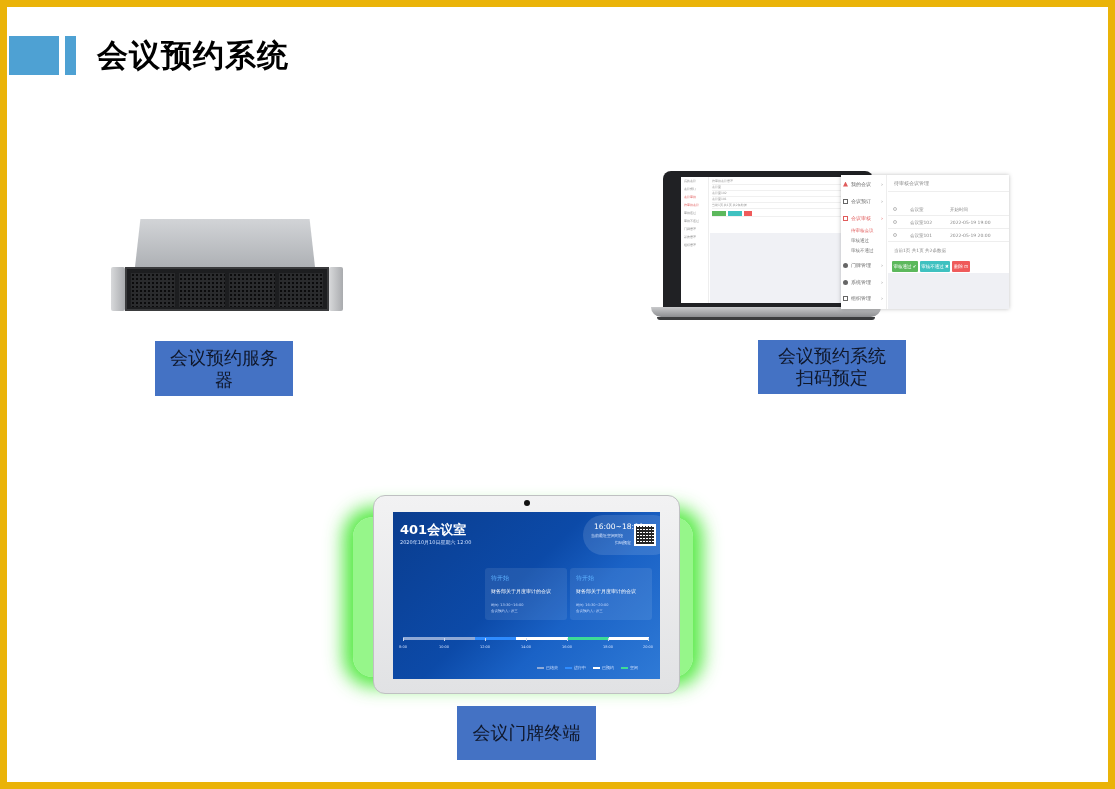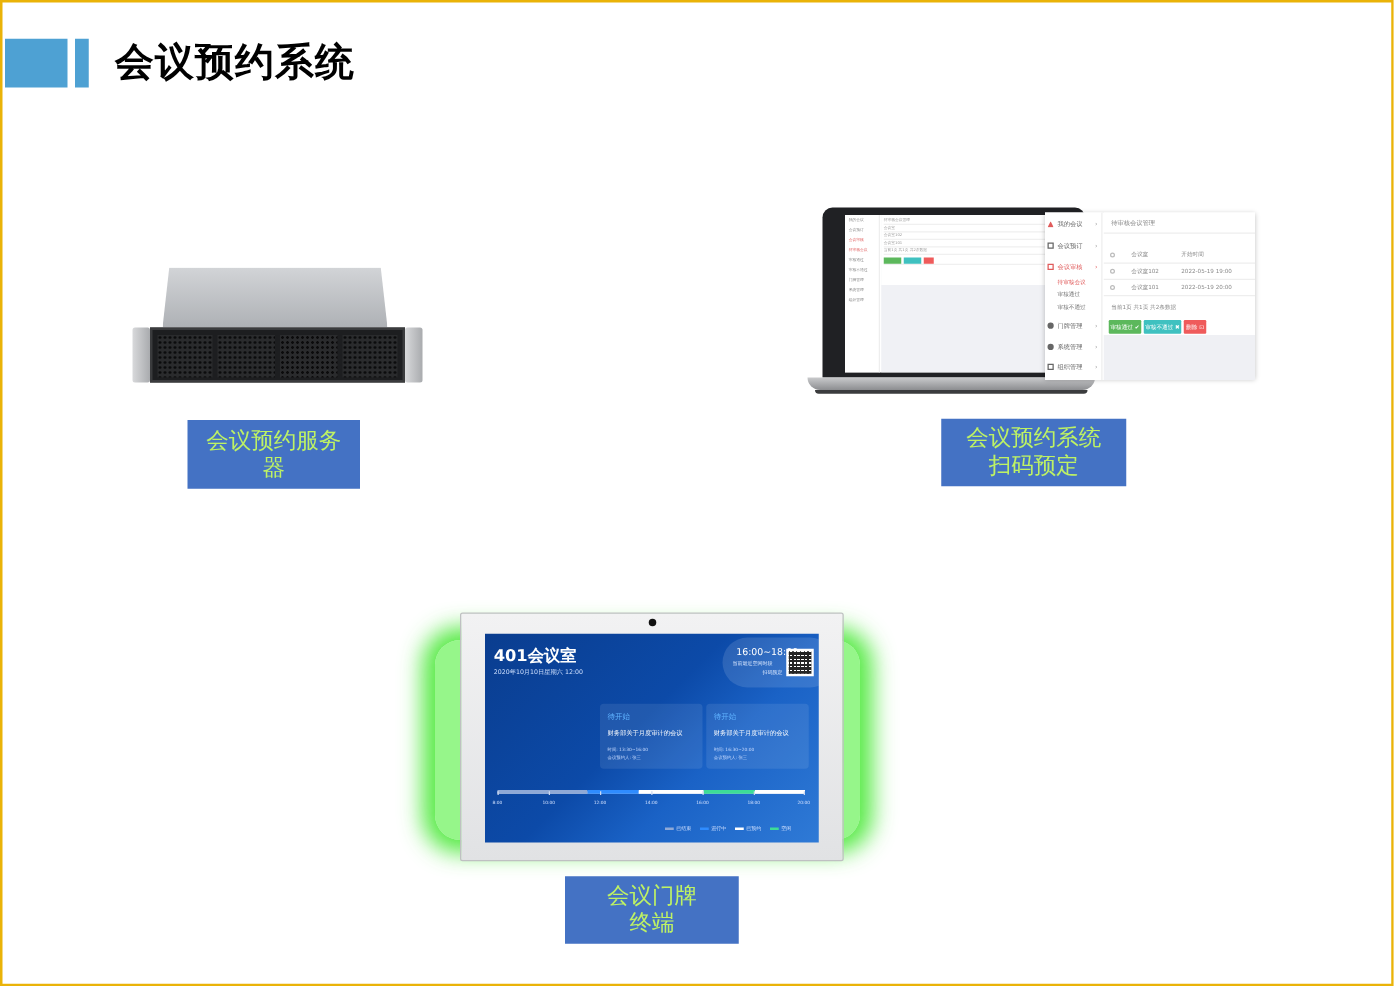--- a/index.html
+++ b/index.html
@@ -1,26 +1,26 @@
 <!DOCTYPE html>
 <html><head>
 <meta charset="utf-8">
 <style>
   * { box-sizing: border-box; margin: 0; padding: 0; }
   html, body { width: 1115px; height: 789px; overflow: hidden; background: #fff; }
   body { font-family: "DejaVu Sans", "Liberation Sans", sans-serif; position: relative; }
-  .slide { position: absolute; left: 0; top: 0; width: 1115px; height: 789px; border: 2px solid #eab308; background: #fff; }
+  .slide { position: absolute; left: 0; top: 0; width: 1115px; height: 789px; border: 7px solid #eab308; background: #fff; }
 
   
   .hbar1 { position: absolute; left: 2px; top: 29px; width: 50px; height: 39px; background: #4ea1d3; }
   .hbar2 { position: absolute; left: 58px; top: 29px; width: 11px; height: 39px; background: #4ea1d3; }
   .title { position: absolute; left: 90px; top: 28px; font-size: 31px; font-weight: bold; color: #000; letter-spacing: 1px; line-height: 40px; }
 
   
-  .label { position: absolute; background: #4472c4; color: #bef264; font-size: 18px; line-height: 22px; text-align: center; display: flex; align-items: center; justify-content: center; padding: 0 8px; }
+  .label { position: absolute; background: #4472c4; color: #0f172a; font-size: 18px; line-height: 22px; text-align: center; display: flex; align-items: center; justify-content: center; padding: 0 8px; }
 
   
   .server { position: absolute; left: 100px; top: 210px; width: 240px; height: 100px; }
   .srv-top-shade { position: absolute; left: 28px; top: 2px; width: 180px; height: 48px; background: linear-gradient(180deg, #d2d4d7 0%, #aeb1b5 100%); clip-path: polygon(3% 0, 97% 0, 100% 100%, 0 100%); }
   .srv-front { position: absolute; left: 18px; top: 50px; width: 204px; height: 44px; background: #1d1e20; border: 2px solid #3a3b3d; }
   .srv-mesh { position: absolute; top: 4px; height: 34px; background-color: #2a2b2d; background-image: radial-gradient(#0b0b0c 1px, transparent 1.2px); background-size: 4px 4px; }
   .srv-ear { position: absolute; top: 50px; width: 14px; height: 44px; background: linear-gradient(90deg, #d8d9db, #a9abae); border-radius: 2px; }
   .srv-ear.l { left: 4px; } .srv-ear.r { left: 222px; }
 
   
@@ -51,21 +51,21 @@
   .zp-row { position: absolute; left: 0; right: 0; height: 13px; font-size: 4.5px; color: #888; display: flex; align-items: center; border-bottom: 1px solid #eee; white-space: nowrap; }
   .zp-row .cb { width: 4px; height: 4px; border: 1px solid #bbb; border-radius: 50%; margin-left: 5px; }
   .zp-row .c1 { position: absolute; left: 22px; }
   .zp-row .c2 { position: absolute; left: 62px; }
   .zp-foot { position: absolute; left: 6px; top: 73px; font-size: 4.5px; color: #888; white-space: nowrap; }
   .zp-btn { position: absolute; top: 86px; height: 11px; font-size: 4.5px; color: #fff; display: flex; align-items: center; justify-content: center; white-space: nowrap; border-radius: 1px; }
   .zp-gray { position: absolute; left: 0; right: 0; top: 98px; bottom: 0; background: #eff0f4; }
 
   
   .glow { position: absolute; left: 346px; top: 510px; width: 340px; height: 160px; border-radius: 20px; box-shadow: 0 0 18px 10px rgba(60,230,40,0.85); background: rgba(80,240,60,0.6); }
-  .tablet { position: absolute; left: 366px; top: 488px; width: 307px; height: 199px; background: linear-gradient(180deg, #f2f2f3, #e1e2e4); border: 1px solid #bfc0c2; border-radius: 2px; }
+  .tablet { position: absolute; left: 366px; top: 488px; width: 307px; height: 199px; background: linear-gradient(180deg, #f2f2f3, #e1e2e4); border: 1px solid #bfc0c2; border-radius: 12px; }
   .cam { position: absolute; left: 150px; top: 4px; width: 6px; height: 6px; border-radius: 50%; background: #111; }
   .tscreen { position: absolute; left: 19px; top: 16px; width: 267px; height: 167px; background: linear-gradient(135deg, #0a3d8f 0%, #0c4aa8 45%, #1a62c6 65%, #2f7ad6 100%); overflow: hidden; }
   .ts-room { position: absolute; left: 7px; top: 9px; font-size: 13px; color: #fff; font-weight: bold; white-space: nowrap; }
   .ts-date { position: absolute; left: 7px; top: 27px; font-size: 5px; color: #cfe0ff; white-space: nowrap; }
   .ts-free { position: absolute; left: 190px; top: 3px; width: 90px; height: 40px; background: rgba(255,255,255,0.12); border-radius: 20px; }
   .ts-free-time { position: absolute; left: 201px; top: 10px; font-size: 7.5px; color: #fff; white-space: nowrap; }
   .ts-free-sub { position: absolute; left: 198px; top: 21px; font-size: 4px; color: #dbe8ff; white-space: nowrap; }
   .ts-free-scan { position: absolute; left: 222px; top: 28px; font-size: 4px; color: #dbe8ff; white-space: nowrap; }
   .qr { position: absolute; left: 241px; top: 12px; width: 22px; height: 22px; background: #fff; padding: 2px; }
   .qr-in { width: 100%; height: 100%; background-image: repeating-linear-gradient(0deg, #000 0 2px, transparent 2px 3px), repeating-linear-gradient(90deg, #000 0 1px, transparent 1px 3px); opacity: 0.85; }
@@ -261,17 +261,17 @@
 
       <div class="legend">
         <span><span class="sw" style="background:#8fa9d6;"></span><span>已结束</span></span>
         <span><span class="sw" style="background:#2f8cff;"></span><span>进行中</span></span>
         <span><span class="sw" style="background:#ffffff;"></span><span>已预约</span></span>
         <span><span class="sw" style="background:#3ddc97;"></span><span>空闲</span></span>
       </div>
     </div>
   </div>
 
-  <div class="label" style="left:450px;top:699px;width:139px;height:54px;flex-direction:column;">
+  <div class="label" style="left:450px;top:699px;width:139px;height:54px;flex-direction:row;">
     <span>会议门牌</span>
     <span>终端</span>
   </div>
 </div>
 
 </body></html>

